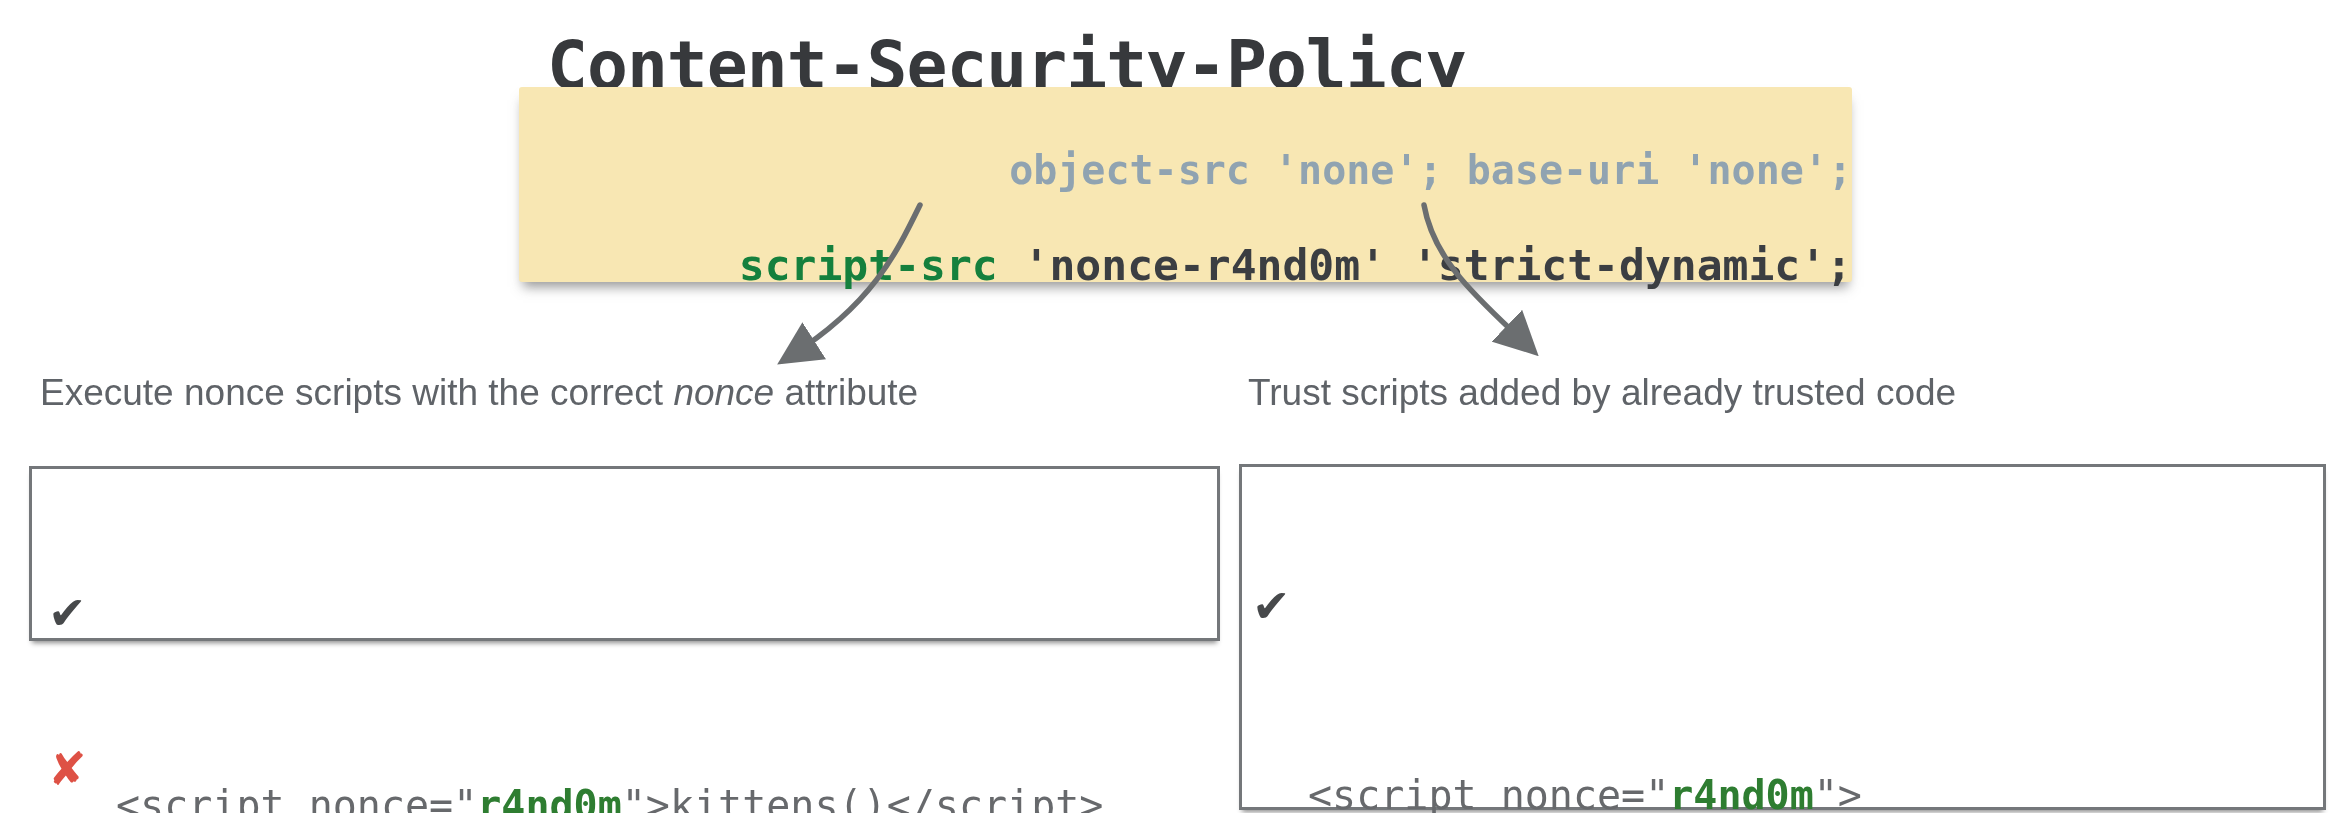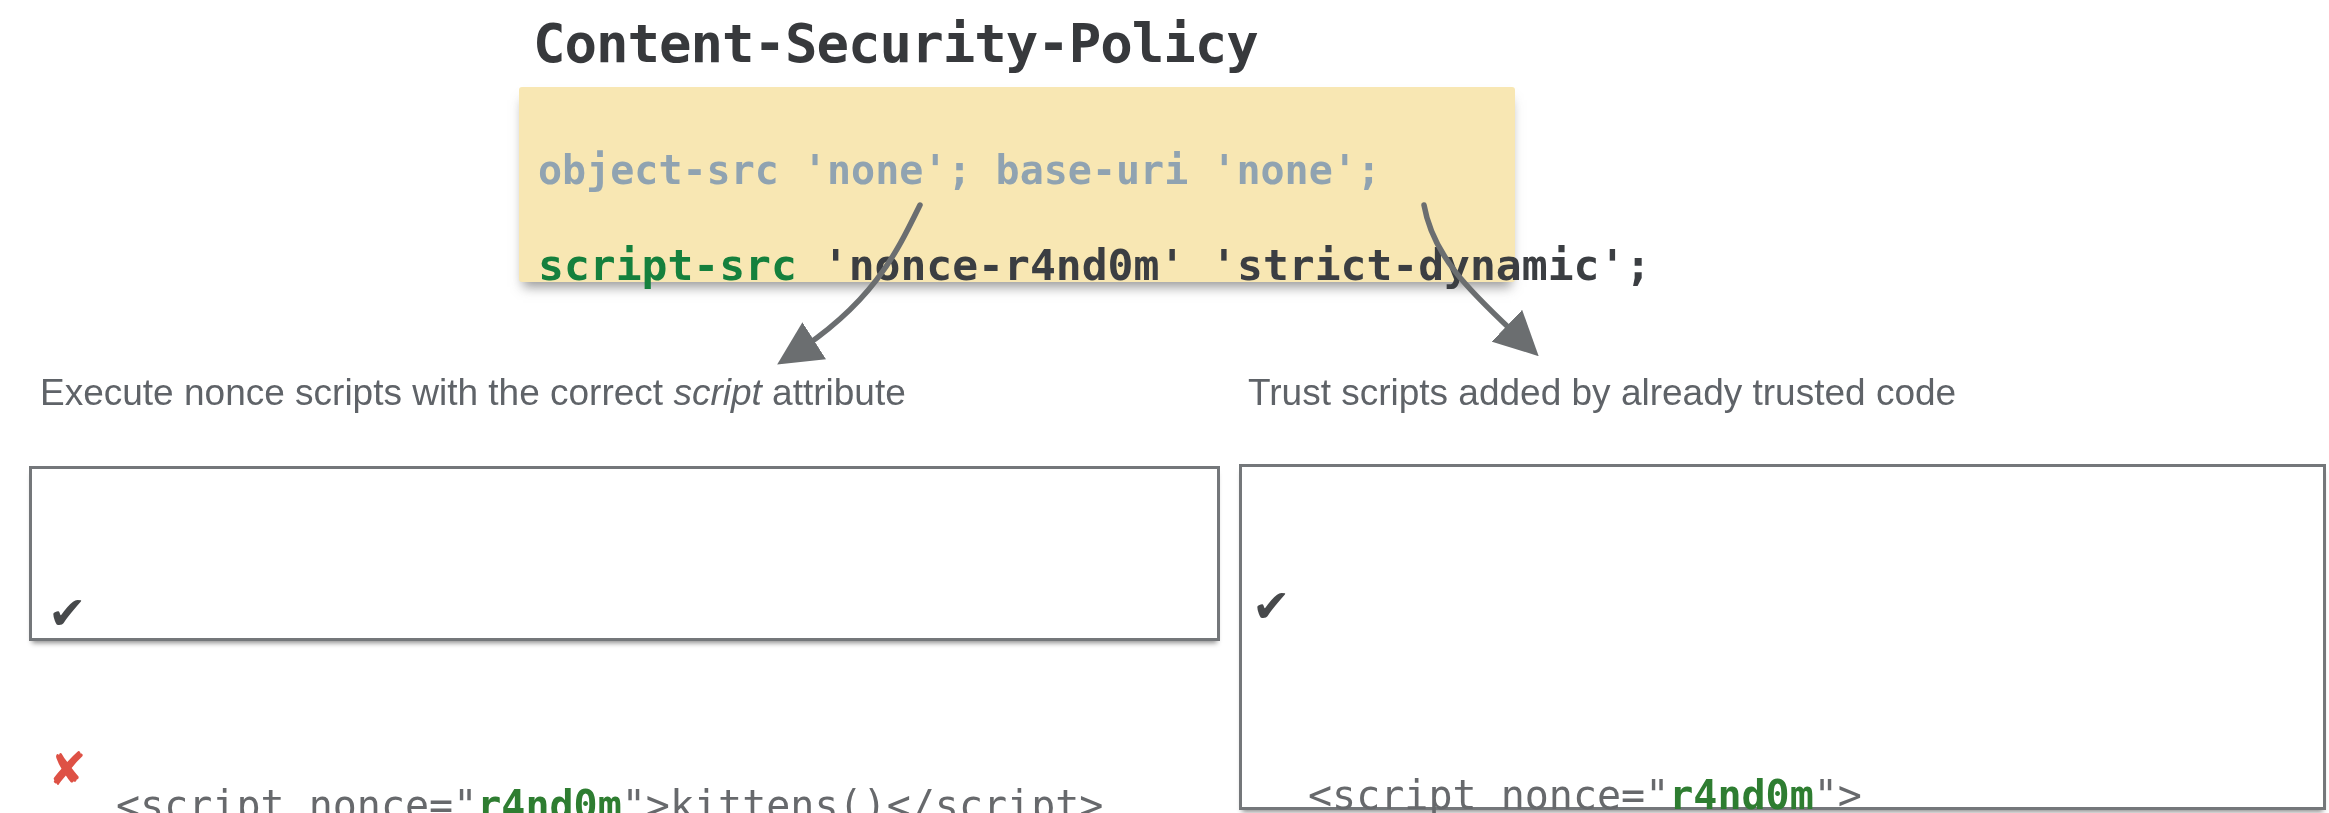--- a/index.html
+++ b/index.html
@@ -14,44 +14,45 @@
     background: #ffffff;
     overflow: hidden;
     font-family: "Liberation Sans", sans-serif;
   }
 
   
   .title {
     position: absolute;
     left: 531px;
     top: 10px;
-    margin: 2px;
+    margin: 16px;
     font-family: "DejaVu Sans Mono", monospace;
-    font-size: 54px;
+    font-size: 68px;
     font-weight: bold;
     letter-spacing: -1px;
     color: #37393C;
     white-space: pre;
   }
 
   
   .policy-box {
     position: absolute;
     left: 519px;
     top: 87px;
-    width: 996px;
+    width: 1333px;
     height: 195px;
     background: #F8E7B3;
     border-radius: 3px;
     box-shadow: 0 9px 11px -4px rgba(70, 70, 70, 0.55);
     box-sizing: border-box;
     padding: 17px 0 0 19px;
     font-family: "DejaVu Sans Mono", monospace;
     font-weight: bold;
     white-space: pre;
+    text-align: right;
   }
   .policy-line-muted {
     font-size: 40px;
     line-height: 56px;
     color: #90A3B1;
   }
   .policy-line-script {
     font-size: 43px;
     line-height: 58px;
     color: #3B3E42;
@@ -145,21 +146,21 @@
   <svg class="arrows" viewBox="0 0 2329 813" xmlns="http://www.w3.org/2000/svg">
     <defs>
       <marker id="ah" viewBox="0 0 10 10" refX="6" refY="5" markerWidth="8" markerHeight="8" orient="auto">
         <path d="M 0 0 L 10 5 L 0 10 z" fill="#6B6E70"></path>
       </marker>
     </defs>
     <path d="M 920 205 C 896 254, 872 304, 792 355" fill="none" stroke="#6B6E70" stroke-width="5.5" stroke-linecap="round" marker-end="url(#ah)"></path>
     <path d="M 1424 205 C 1434 262, 1480 300, 1526 344" fill="none" stroke="#6B6E70" stroke-width="5.5" stroke-linecap="round" marker-end="url(#ah)"></path>
   </svg>
 
-  <p class="caption caption-left"><span>Execute nonce scripts with the correct </span><em>script</em><span> attribute</span></p>
+  <p class="caption caption-left"><span>Execute nonce scripts with the correct </span><em>nonce</em><span> attribute</span></p>
 
   <p class="caption caption-right">Trust scripts added by already trusted code</p>
 
   <div class="code-box box-left">
     <div class="code-row">
       <span class="mark mark-check">✔</span>
       <span class="code"><span>&lt;script nonce="</span><span class="tok-green">r4nd0m</span><span>"&gt;kittens()&lt;/script&gt;</span></span>
     </div>
     <div class="code-row">
       <span class="mark mark-cross">✘</span>

